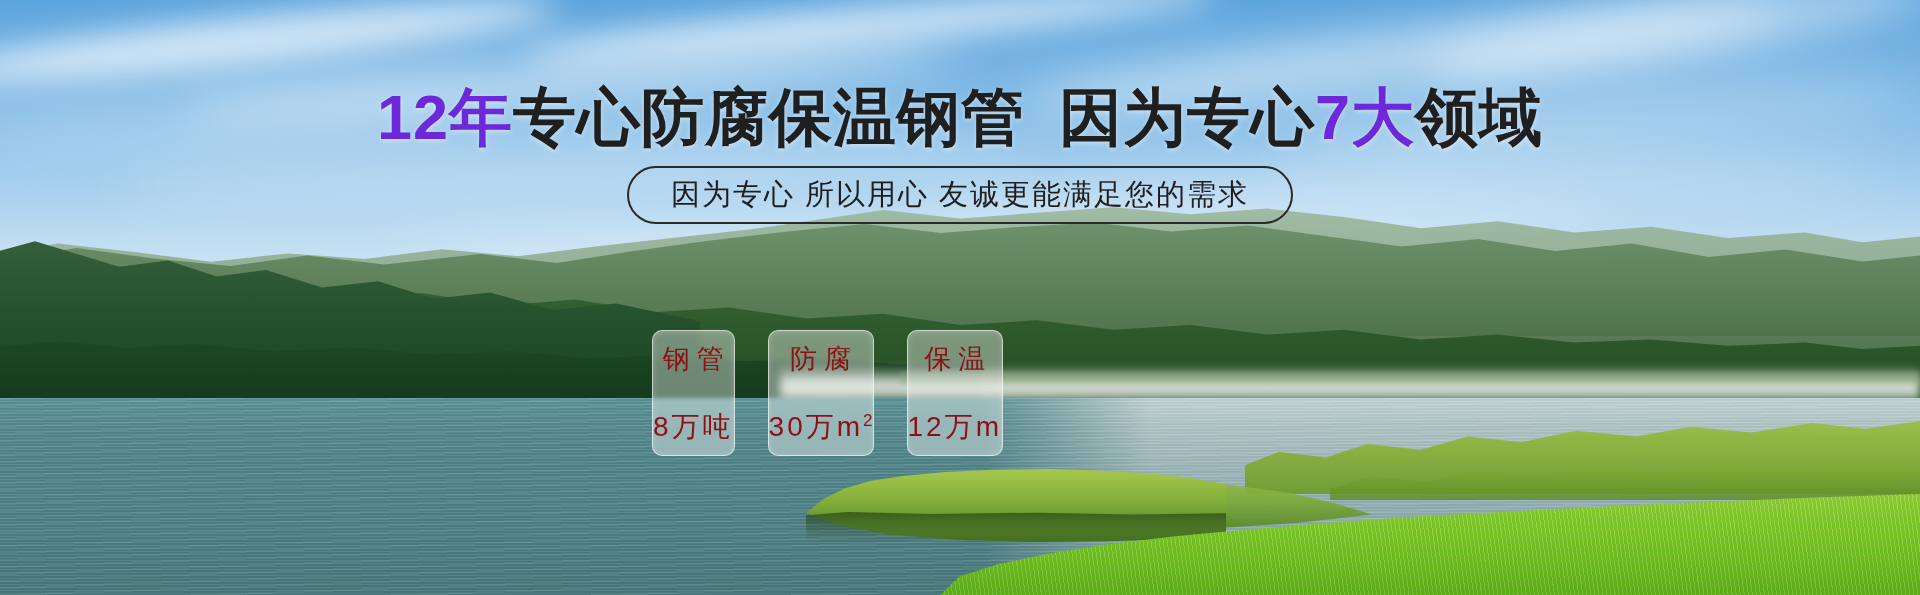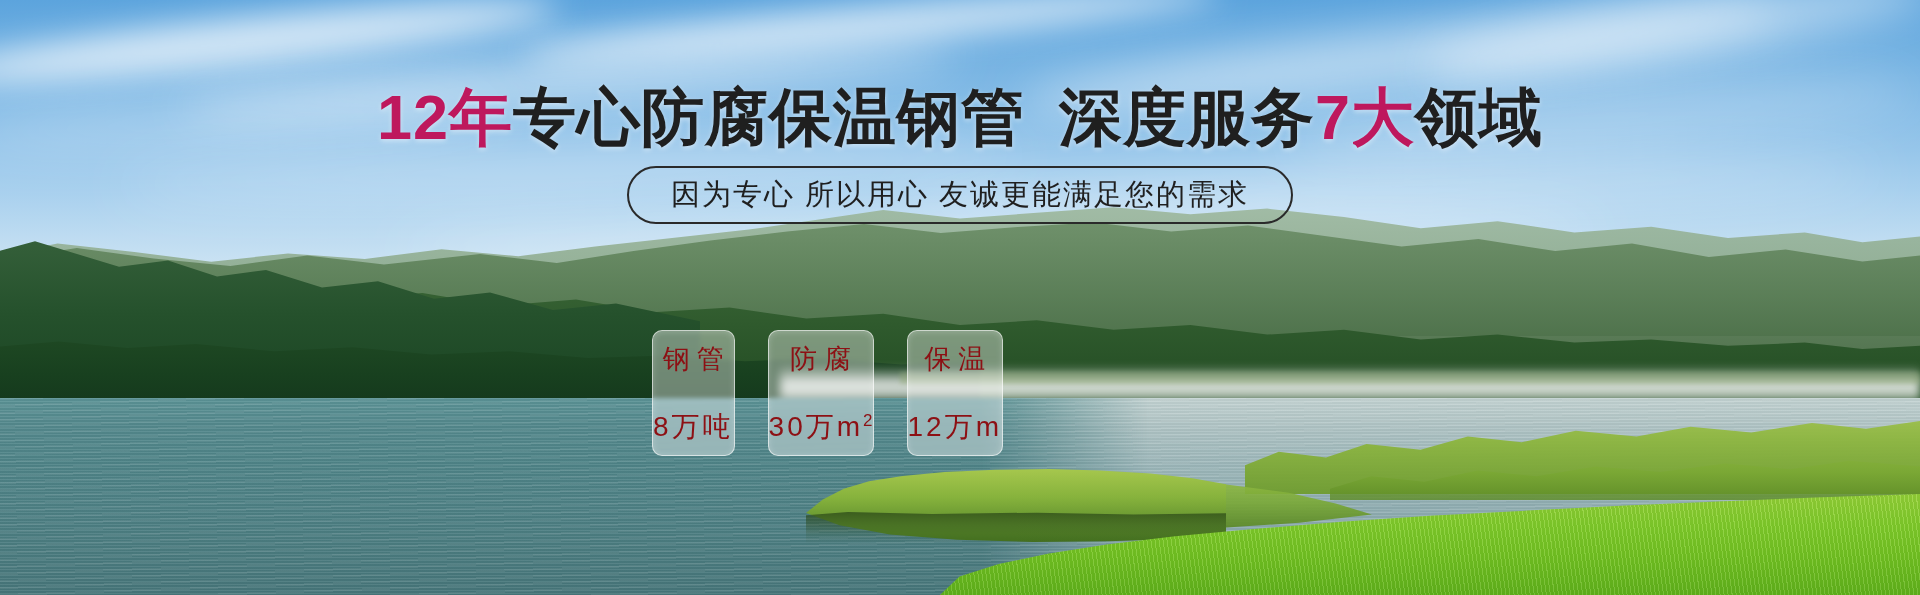--- a/index.html
+++ b/index.html
@@ -219,21 +219,21 @@
     position:absolute; left:0; top:84px; width:1920px;
     text-align:center;
     font-size:63px;
     line-height:66px;
     font-weight:bold;
     letter-spacing:1px;
     color:#1f1f1f;
     text-shadow:0 2px 5px rgba(255,255,255,.45);
     white-space:nowrap;
   }
-  .headline .hl-red{ color:#be185d; }
+  .headline .hl-red{ color:#6d28d9; }
   .headline .hl-gap{ display:inline-block; width:34px; }
 
   .subtitle-wrap{
     position:absolute; left:0; top:166px; width:1920px;
     display:flex; justify-content:center;
   }
   .subtitle{
     border:2px solid #2a2a2a;
     border-radius:30px;
     padding:9px 42px 11px;
@@ -317,21 +317,21 @@
 
   <div class="marsh-right"></div>
   <div class="marsh-right2"></div>
   <div class="spit-left"></div>
   <div class="island-mid"></div>
   <div class="island-mid-edge"></div>
   <div class="grass-fg"></div>
   <div class="grass-blades"></div>
 
   <div class="headline">
-    <span class="hl-red">12年</span><span>专心防腐保温钢管</span><span class="hl-gap"></span><span>深度服务</span><span class="hl-red">7大</span><span>领域</span>
+    <span class="hl-red">12年</span><span>专心防腐保温钢管</span><span class="hl-gap"></span><span>因为专心</span><span class="hl-red">7大</span><span>领域</span>
   </div>
 
   <div class="subtitle-wrap">
     <div class="subtitle">因为专心 所以用心  友诚更能满足您的需求</div>
   </div>
 
   <div class="cards">
 
     <div class="card">
       <div class="c-title">钢管</div>

